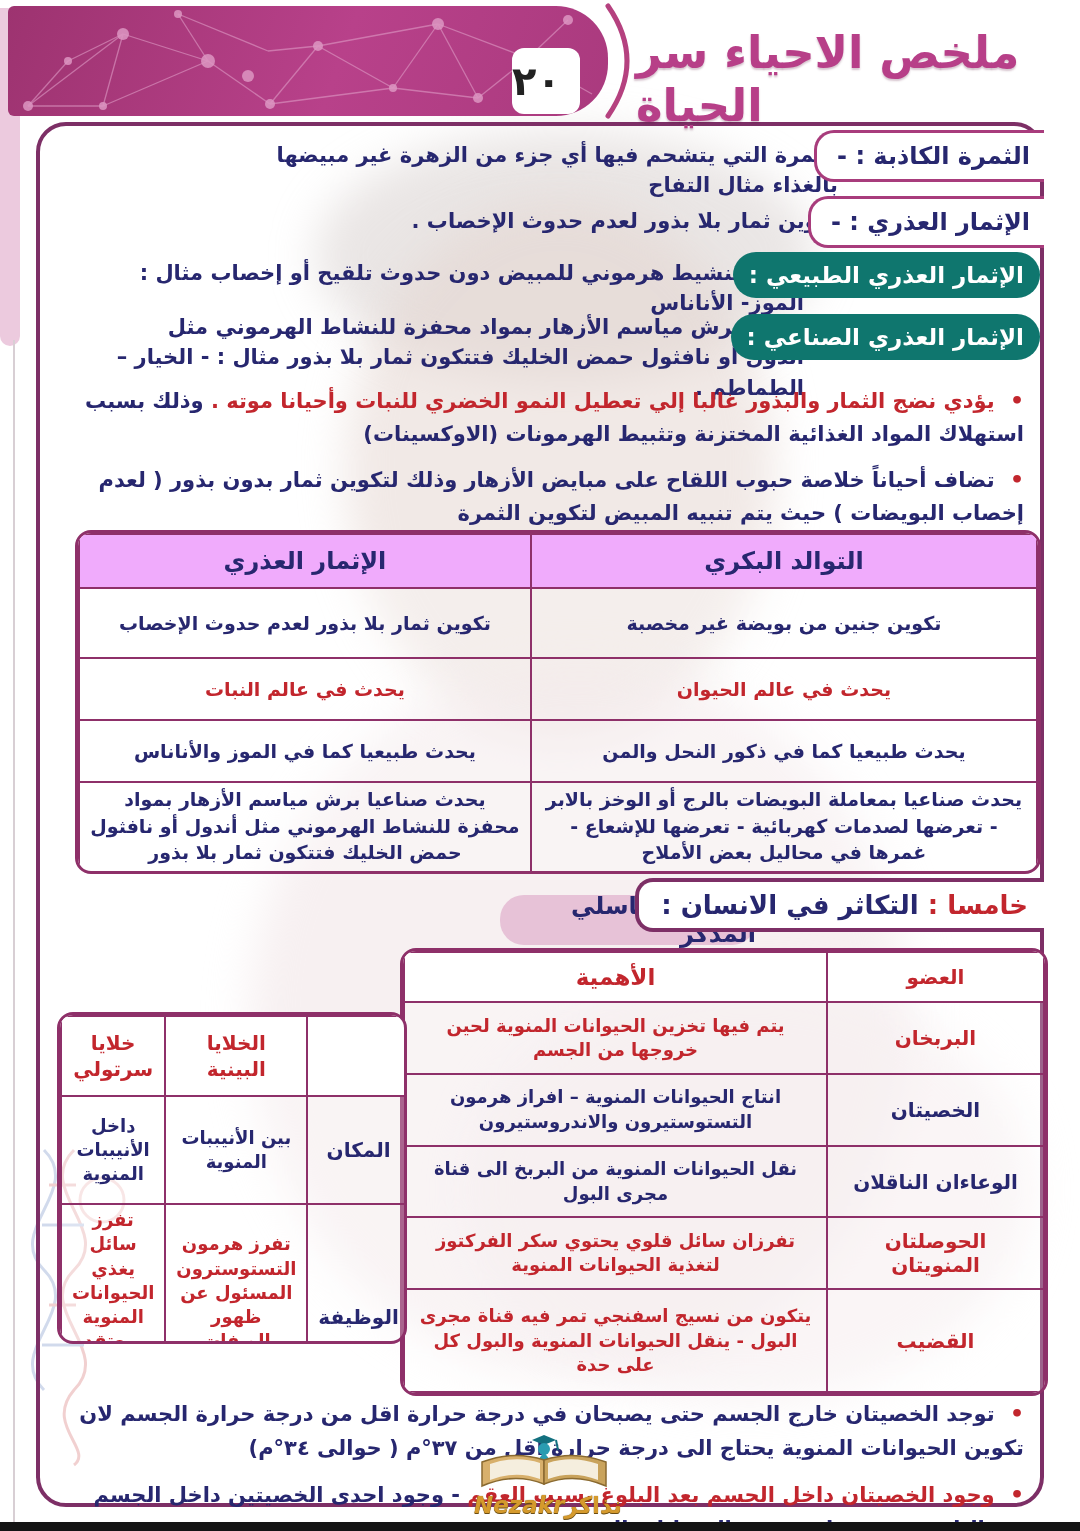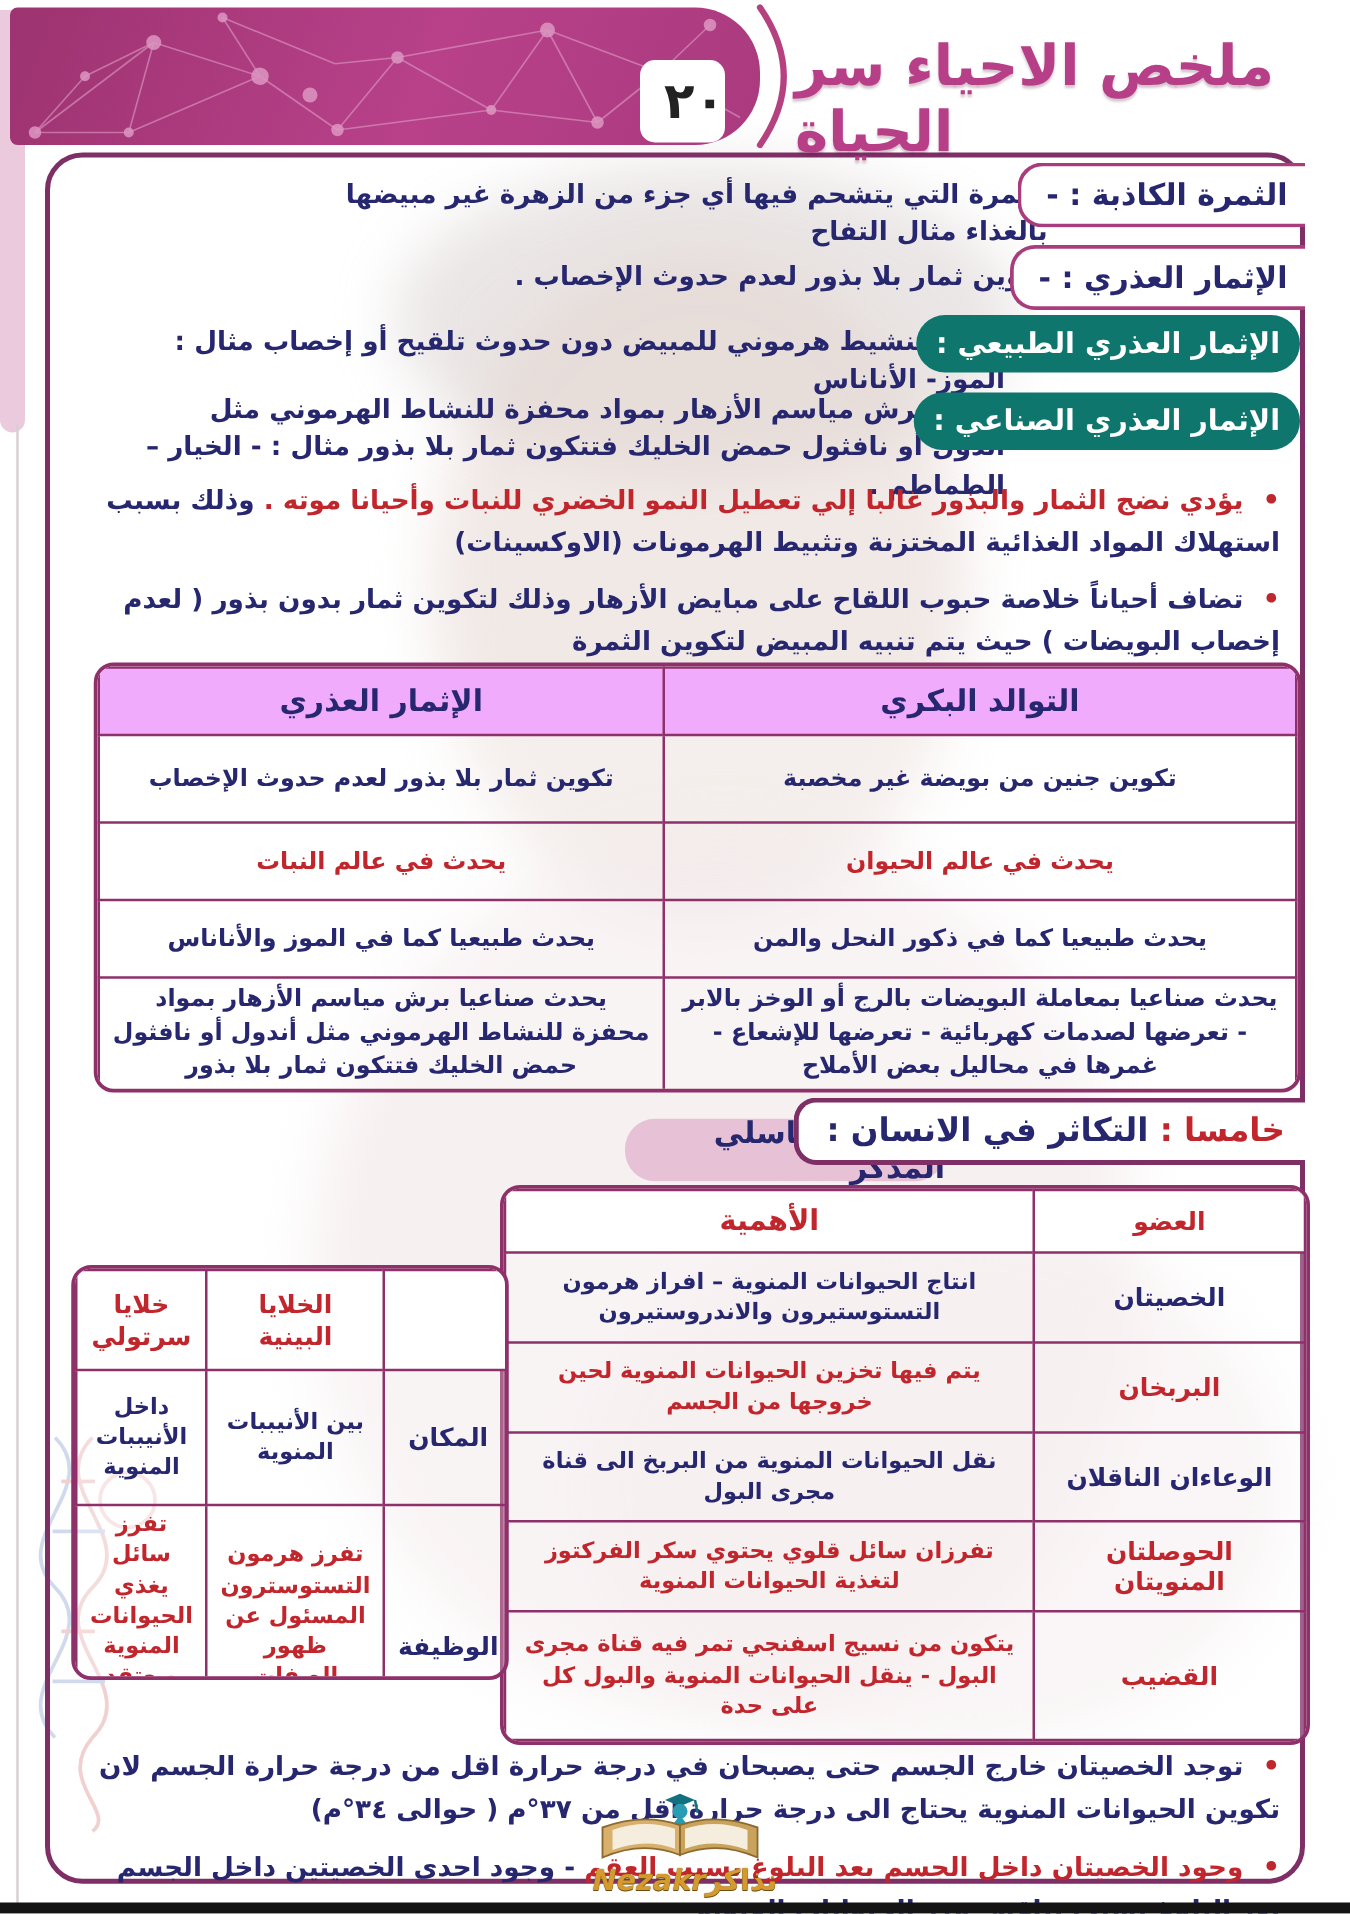--- a/index.html
+++ b/index.html
@@ -14,21 +14,21 @@
   .bg-hair{left:315px;top:130px;width:500px;height:250px;background:rgba(205,196,194,.42);}
   .bg-face{left:345px;top:200px;width:430px;height:540px;background:rgba(228,211,206,.50);}
   .bg-body{left:250px;top:660px;width:660px;height:720px;background:rgba(240,227,229,.55);}
   .bg-shoulder{left:470px;top:980px;width:560px;height:420px;background:rgba(243,231,233,.55);}
   
   .banner{position:absolute;left:8px;top:6px;width:600px;height:110px;z-index:3;
           background:linear-gradient(110deg,#9d3370 0%,#b8418a 55%,#aa3a7e 100%);
           border-radius:6px 52px 52px 6px;}
   .banner svg{position:absolute;left:0;top:0;}
   .page-badge{position:absolute;left:512px;top:48px;width:68px;height:66px;background:#fff;
-              border-radius:12px;z-index:4;display:flex;align-items:center;justify-content:flex-end;
+              border-radius:12px;z-index:4;display:flex;align-items:center;justify-content:flex-start;
               font-size:40px;color:#222;font-weight:bold;}
   .banner-arcs{position:absolute;left:598px;top:2px;z-index:3;}
   .page-title{position:absolute;right:14px;top:26px;width:430px;z-index:3;direction:rtl;text-align:left;
               font-size:45px;font-weight:bold;color:#b73f88;letter-spacing:-1px;
               text-shadow:0 2px 2px rgba(90,20,60,.25);}
   
   .content-frame{position:absolute;left:36px;top:122px;width:1008px;height:1385px;z-index:1;
                  border:4px solid #7d2f66;border-radius:30px;box-sizing:border-box;}
   
   .def-label{position:absolute;right:36px;z-index:4;background:#fff;border:3px solid #a83c7c;border-right:none;
@@ -226,26 +226,26 @@
   <div class="subtitle-pill">الجهاز التناسلي المذكر</div>
 
   <div class="tbl-wrap tbl2">
     <table>
       <tbody>
           <tr>
         <th class="organ">العضو</th>
         <th>الأهمية</th>
       </tr>
       <tr>
+        <td class="organ txt-red">البربخان</td>
+        <td class="importance txt-red">يتم فيها تخزين الحيوانات المنوية لحين خروجها من الجسم</td>
+      </tr>
+      <tr>
         <td class="organ txt-navy">الخصيتان</td>
         <td class="importance txt-navy">انتاج الحيوانات المنوية – افراز هرمون التستوستيرون والاندروستيرون</td>
-      </tr>
-      <tr>
-        <td class="organ txt-red">البربخان</td>
-        <td class="importance txt-red">يتم فيها تخزين الحيوانات المنوية لحين خروجها من الجسم</td>
       </tr>
       <tr>
         <td class="organ txt-navy">الوعاءان الناقلان</td>
         <td class="importance txt-navy">نقل الحيوانات المنوية من البربخ الى قناة مجرى البول</td>
       </tr>
       <tr>
         <td class="organ txt-red">الحوصلتان المنويتان</td>
         <td class="importance txt-red">تفرزان سائل قلوي يحتوي سكر الفركتوز لتغذية الحيوانات المنوية</td>
       </tr>
       <tr>

